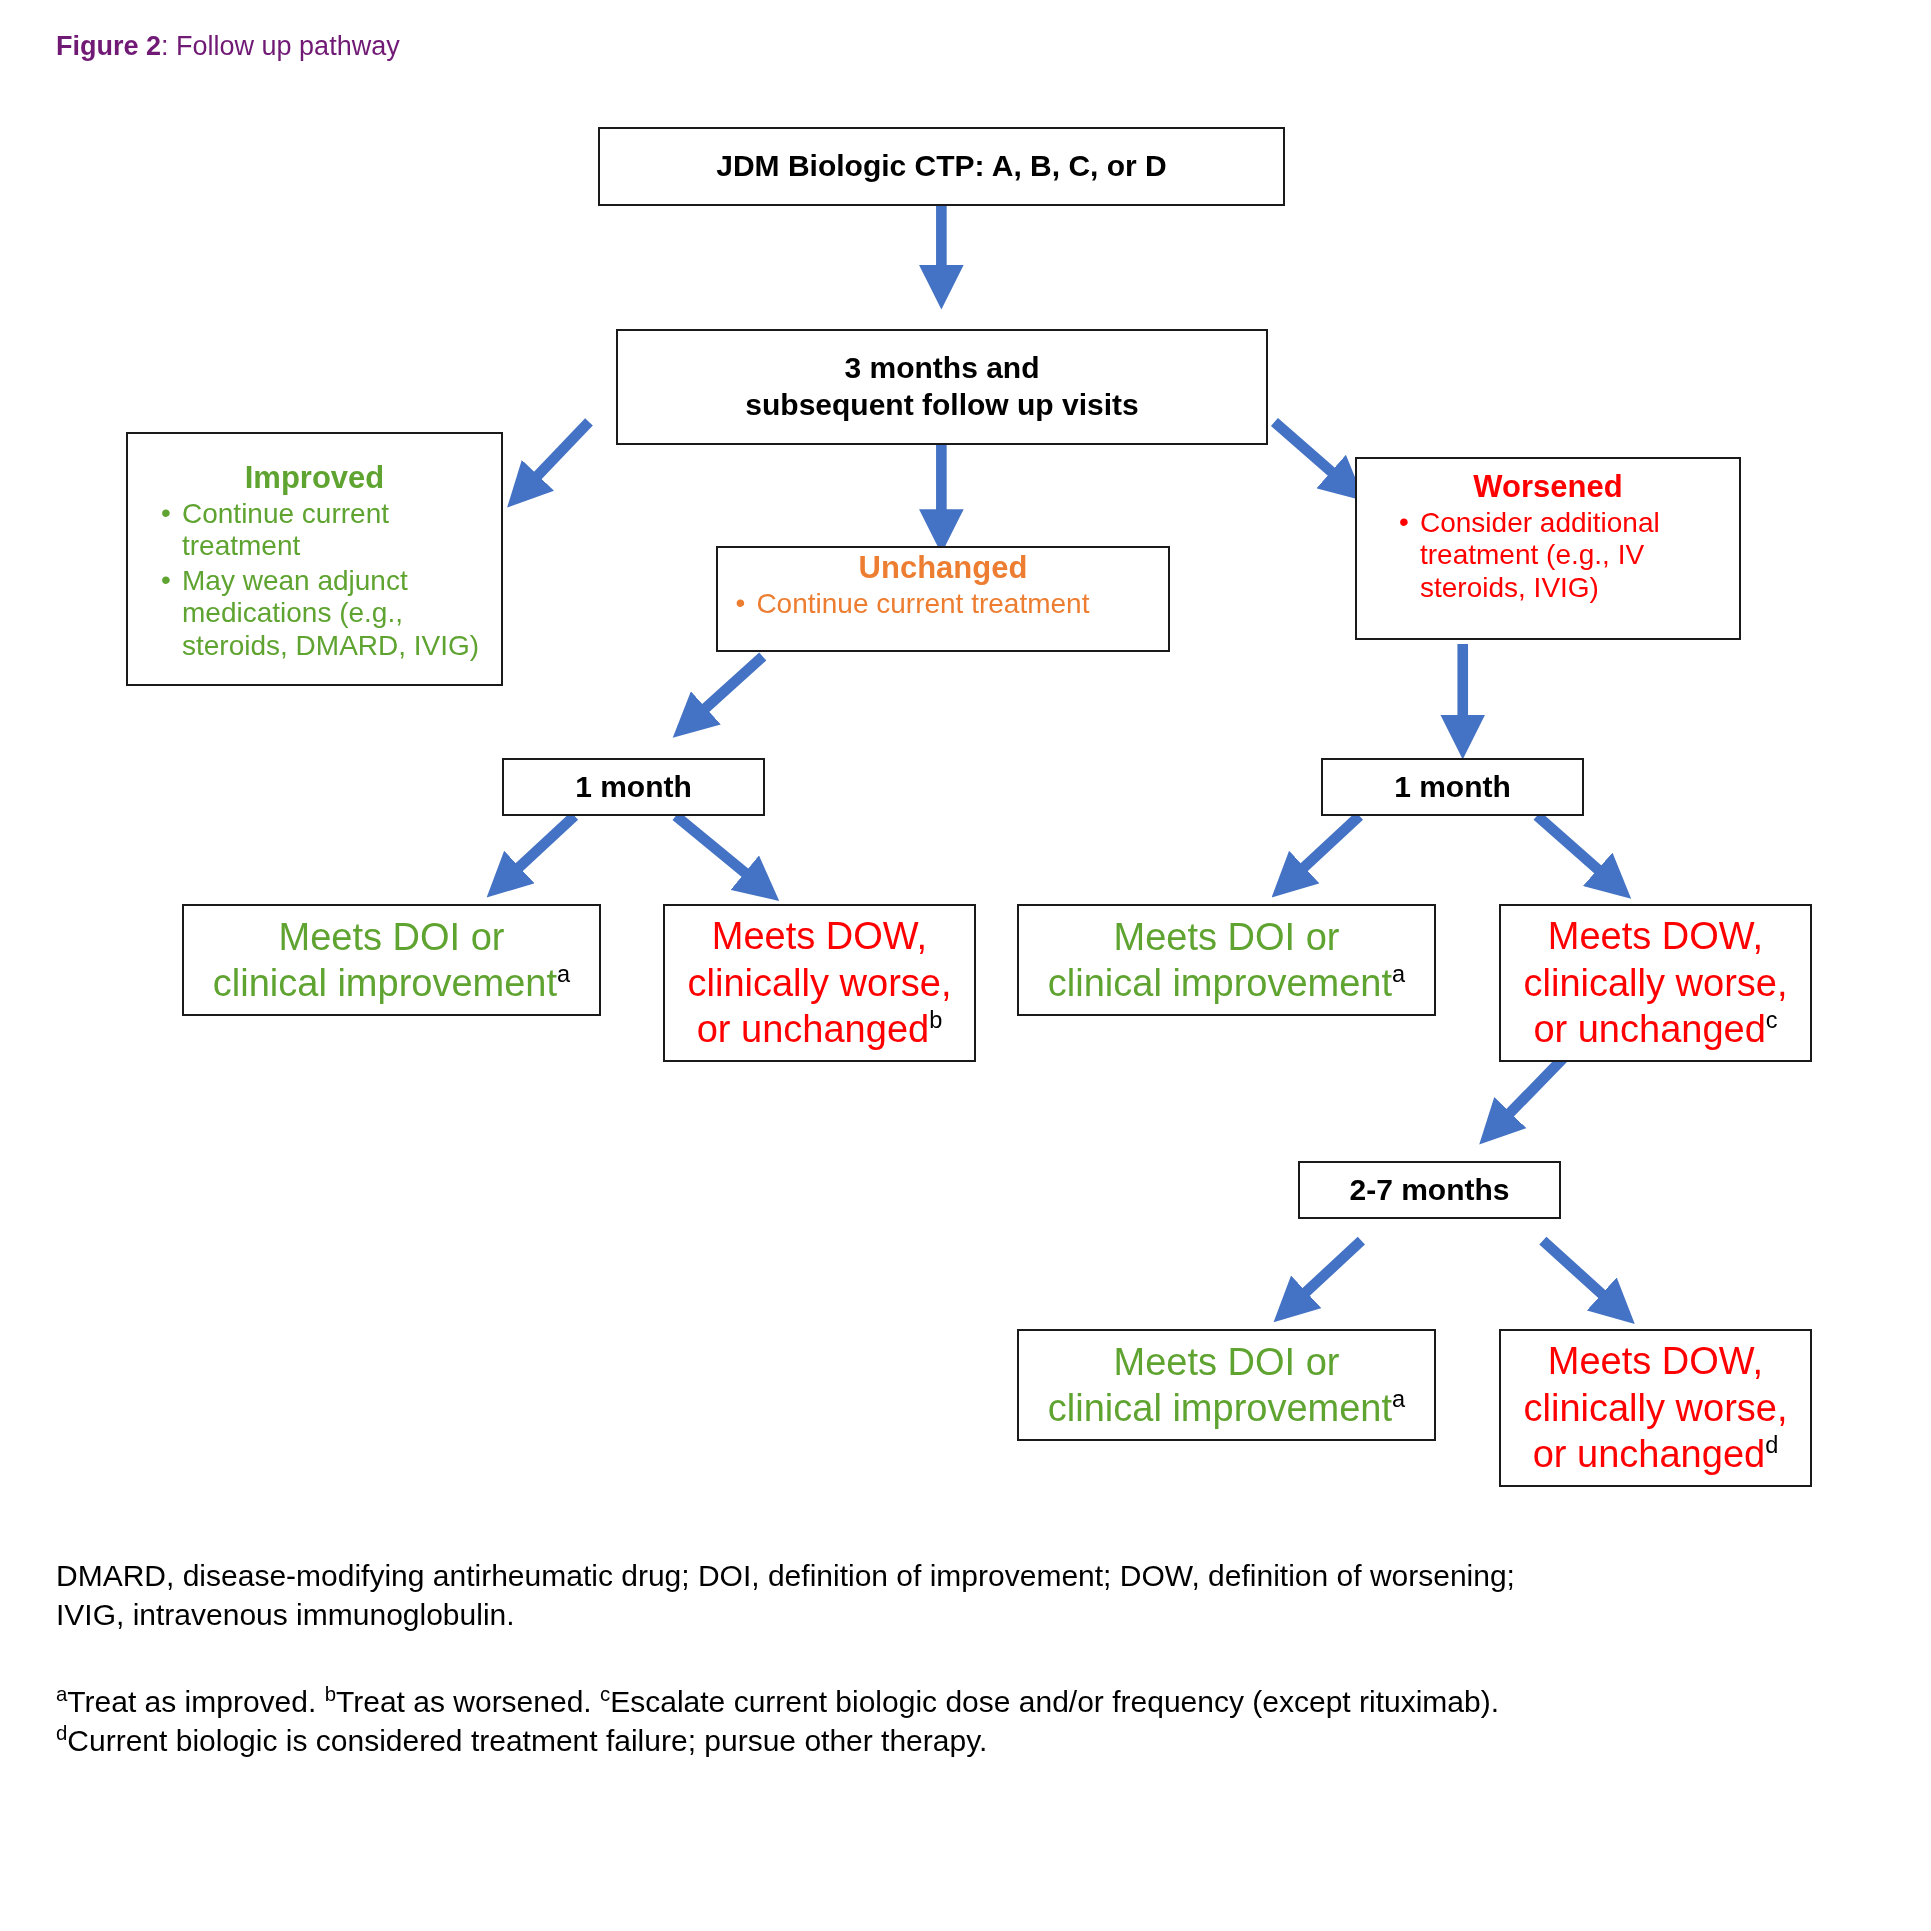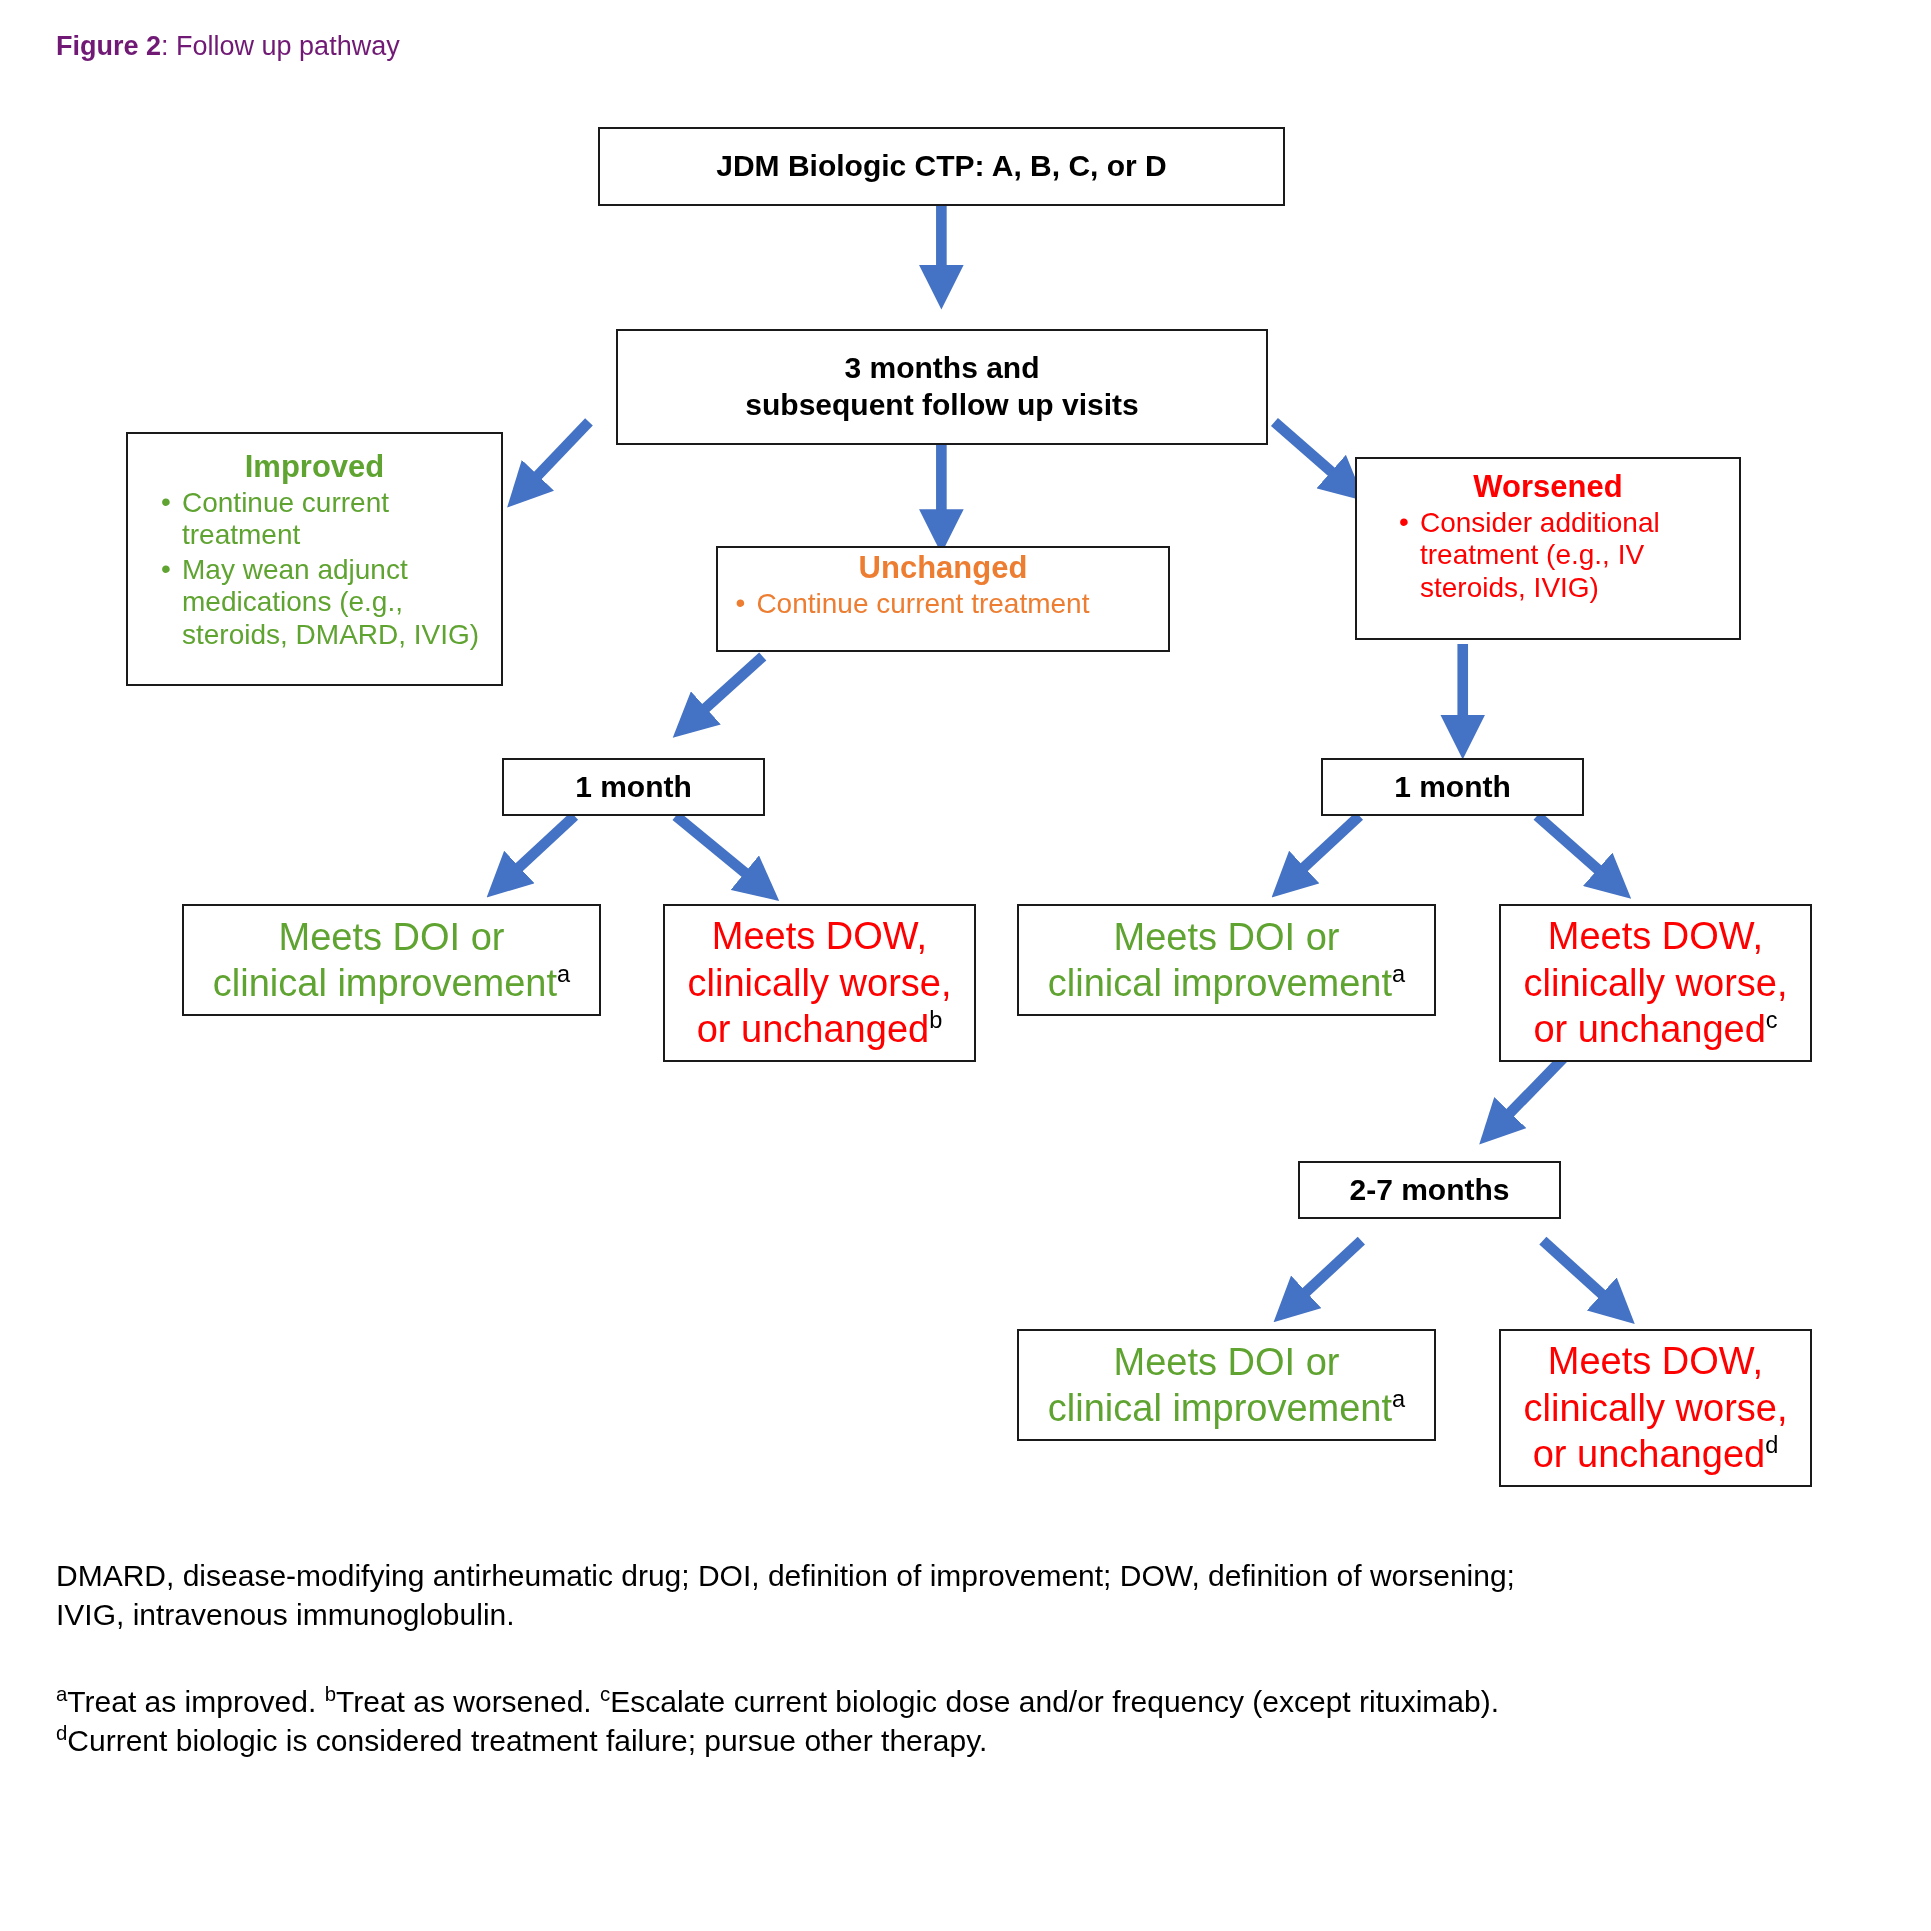--- a/index.html
+++ b/index.html
@@ -151,21 +151,21 @@
 
   <div class="box node-black" style="left:598px; top:127px; width:687px; height:79px;">
     <div class="ctr">JDM Biologic CTP: A, B, C, or D</div>
   </div>
 
   <div class="box node-black" style="left:616px; top:307px; width:652px; height:116px;margin-top:22px;">
     <div class="ctr">3 months and</div>
     <div class="ctr">subsequent follow up visits</div>
   </div>
 
-  <div class="box" style="left:126px; top:432px; width:377px; height:254px; justify-content:flex-start; padding-top:15px;">
+  <div class="box" style="left:126px; top:432px; width:377px; height:254px; justify-content:flex-start; padding-top:26px;">
     <div class="hdr-green">Improved</div>
     <ul class="bullets txt-green">
       <li>Continue current treatment</li>
       <li>May wean adjunct medications (e.g., steroids, DMARD, IVIG)</li>
     </ul>
   </div>
 
   <div class="box" style="left:716px; top:546px; width:454px; height:106px; justify-content:flex-start; padding-top:2px;">
     <div class="hdr-orange">Unchanged</div>
     <ul class="bullets txt-orange" style="padding-left:17.4px;">

